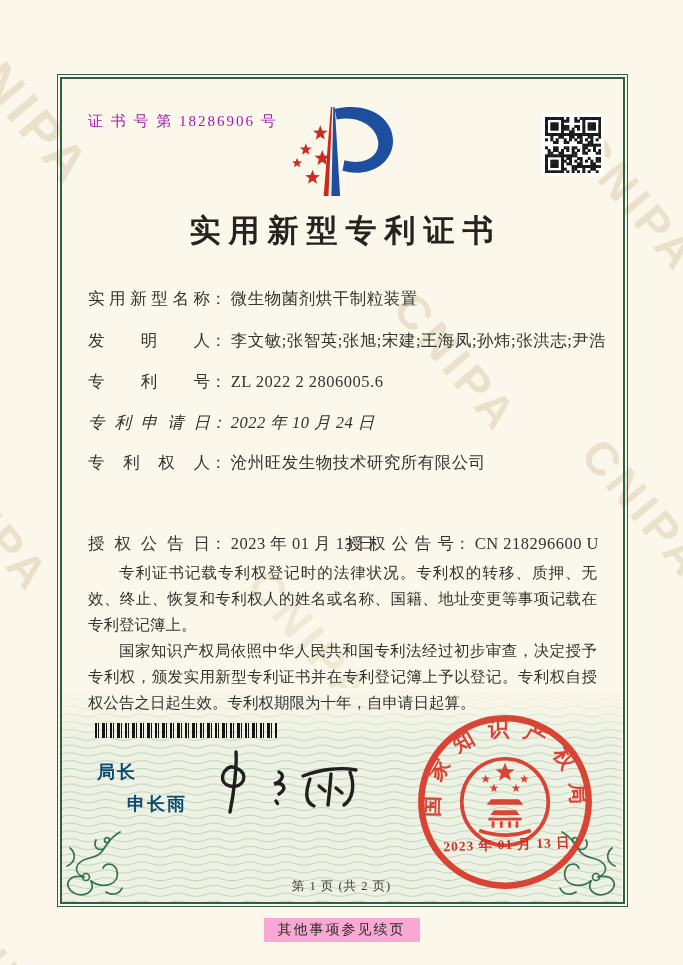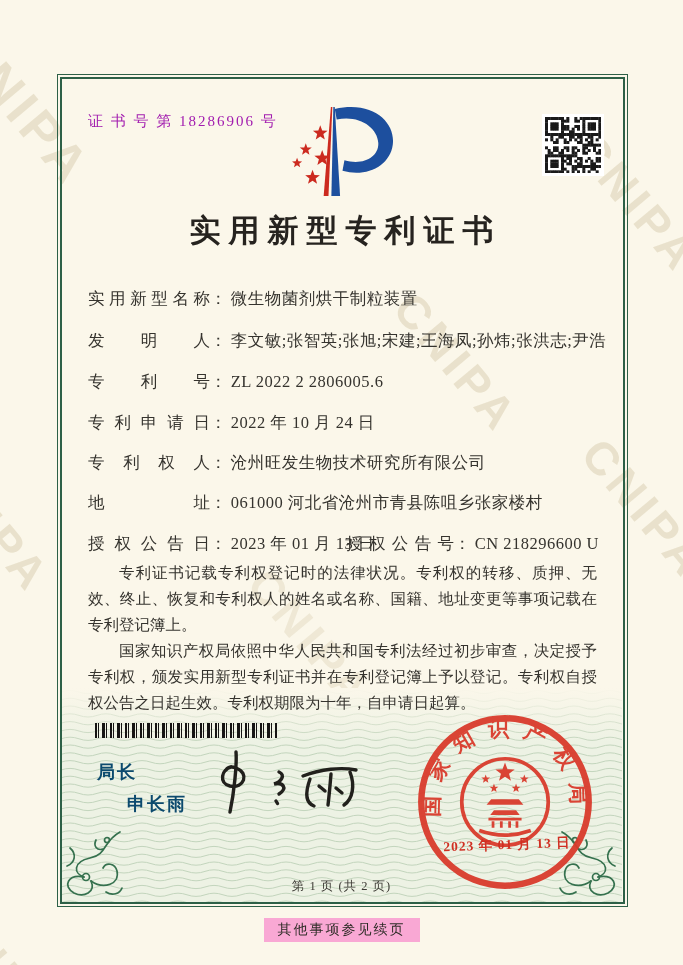--- a/index.html
+++ b/index.html
@@ -56,21 +56,21 @@
     font-size:31px; font-weight:bold; letter-spacing:8px; color:#26231f;
     text-indent:8px;
   }
   
   .frow { position:absolute; left:88px; width:520px; font-size:16.5px; white-space:nowrap; }
   .flabel {
     display:inline-block; width:122px; text-align:justify; text-align-last:justify;
     vertical-align:bottom;
   }
   .fvalue { letter-spacing:0.5px; }
-  .r1{top:288px;} .r2{top:330px;} .r3{top:371px;} .r4{top:412px;}
+  .r1{top:288px;} .r2{top:330px;} .r3{top:371px;} .r4{top:412px;font-style:italic;}
   .r5{top:452px;} .r6{top:492px;} .r7{top:533px;}
   .grant2 { position:absolute; left:258px; top:0; white-space:nowrap; }
   .flabel2 {
     display:inline-block; width:108px; text-align:justify; text-align-last:justify;
     vertical-align:bottom;
   }
   
   .body-text {
     position:absolute; left:88px; top:560px; width:509px;
     font-size:15.5px; line-height:26px; text-align:justify; color:#35332e;
@@ -459,24 +459,20 @@
     <span class="fvalue">ZL 2022 2 2806005.6</span>
   </div>
   <div class="frow r4">
     <span class="flabel">专利申请日</span><span>：</span>
     <span class="fvalue">2022 年 10 月 24 日</span>
   </div>
   <div class="frow r5">
     <span class="flabel">专利权人</span><span>：</span>
     <span class="fvalue">沧州旺发生物技术研究所有限公司</span>
   </div>
-  <div class="frow r6">
-    <span class="flabel">地址</span><span>：</span>
-    <span class="fvalue">061000 河北省沧州市青县陈咀乡张家楼村</span>
-  </div>
   <div class="frow r7">
     <span class="flabel">授权公告日</span><span>：</span>
     <span class="fvalue">2023 年 01 月 13 日</span>
     <span class="grant2">
       <span class="flabel2">授权公告号</span><span>：</span>
       <span class="fvalue">CN 218296600 U</span>
     </span>
   </div>
 
   <div class="body-text">

